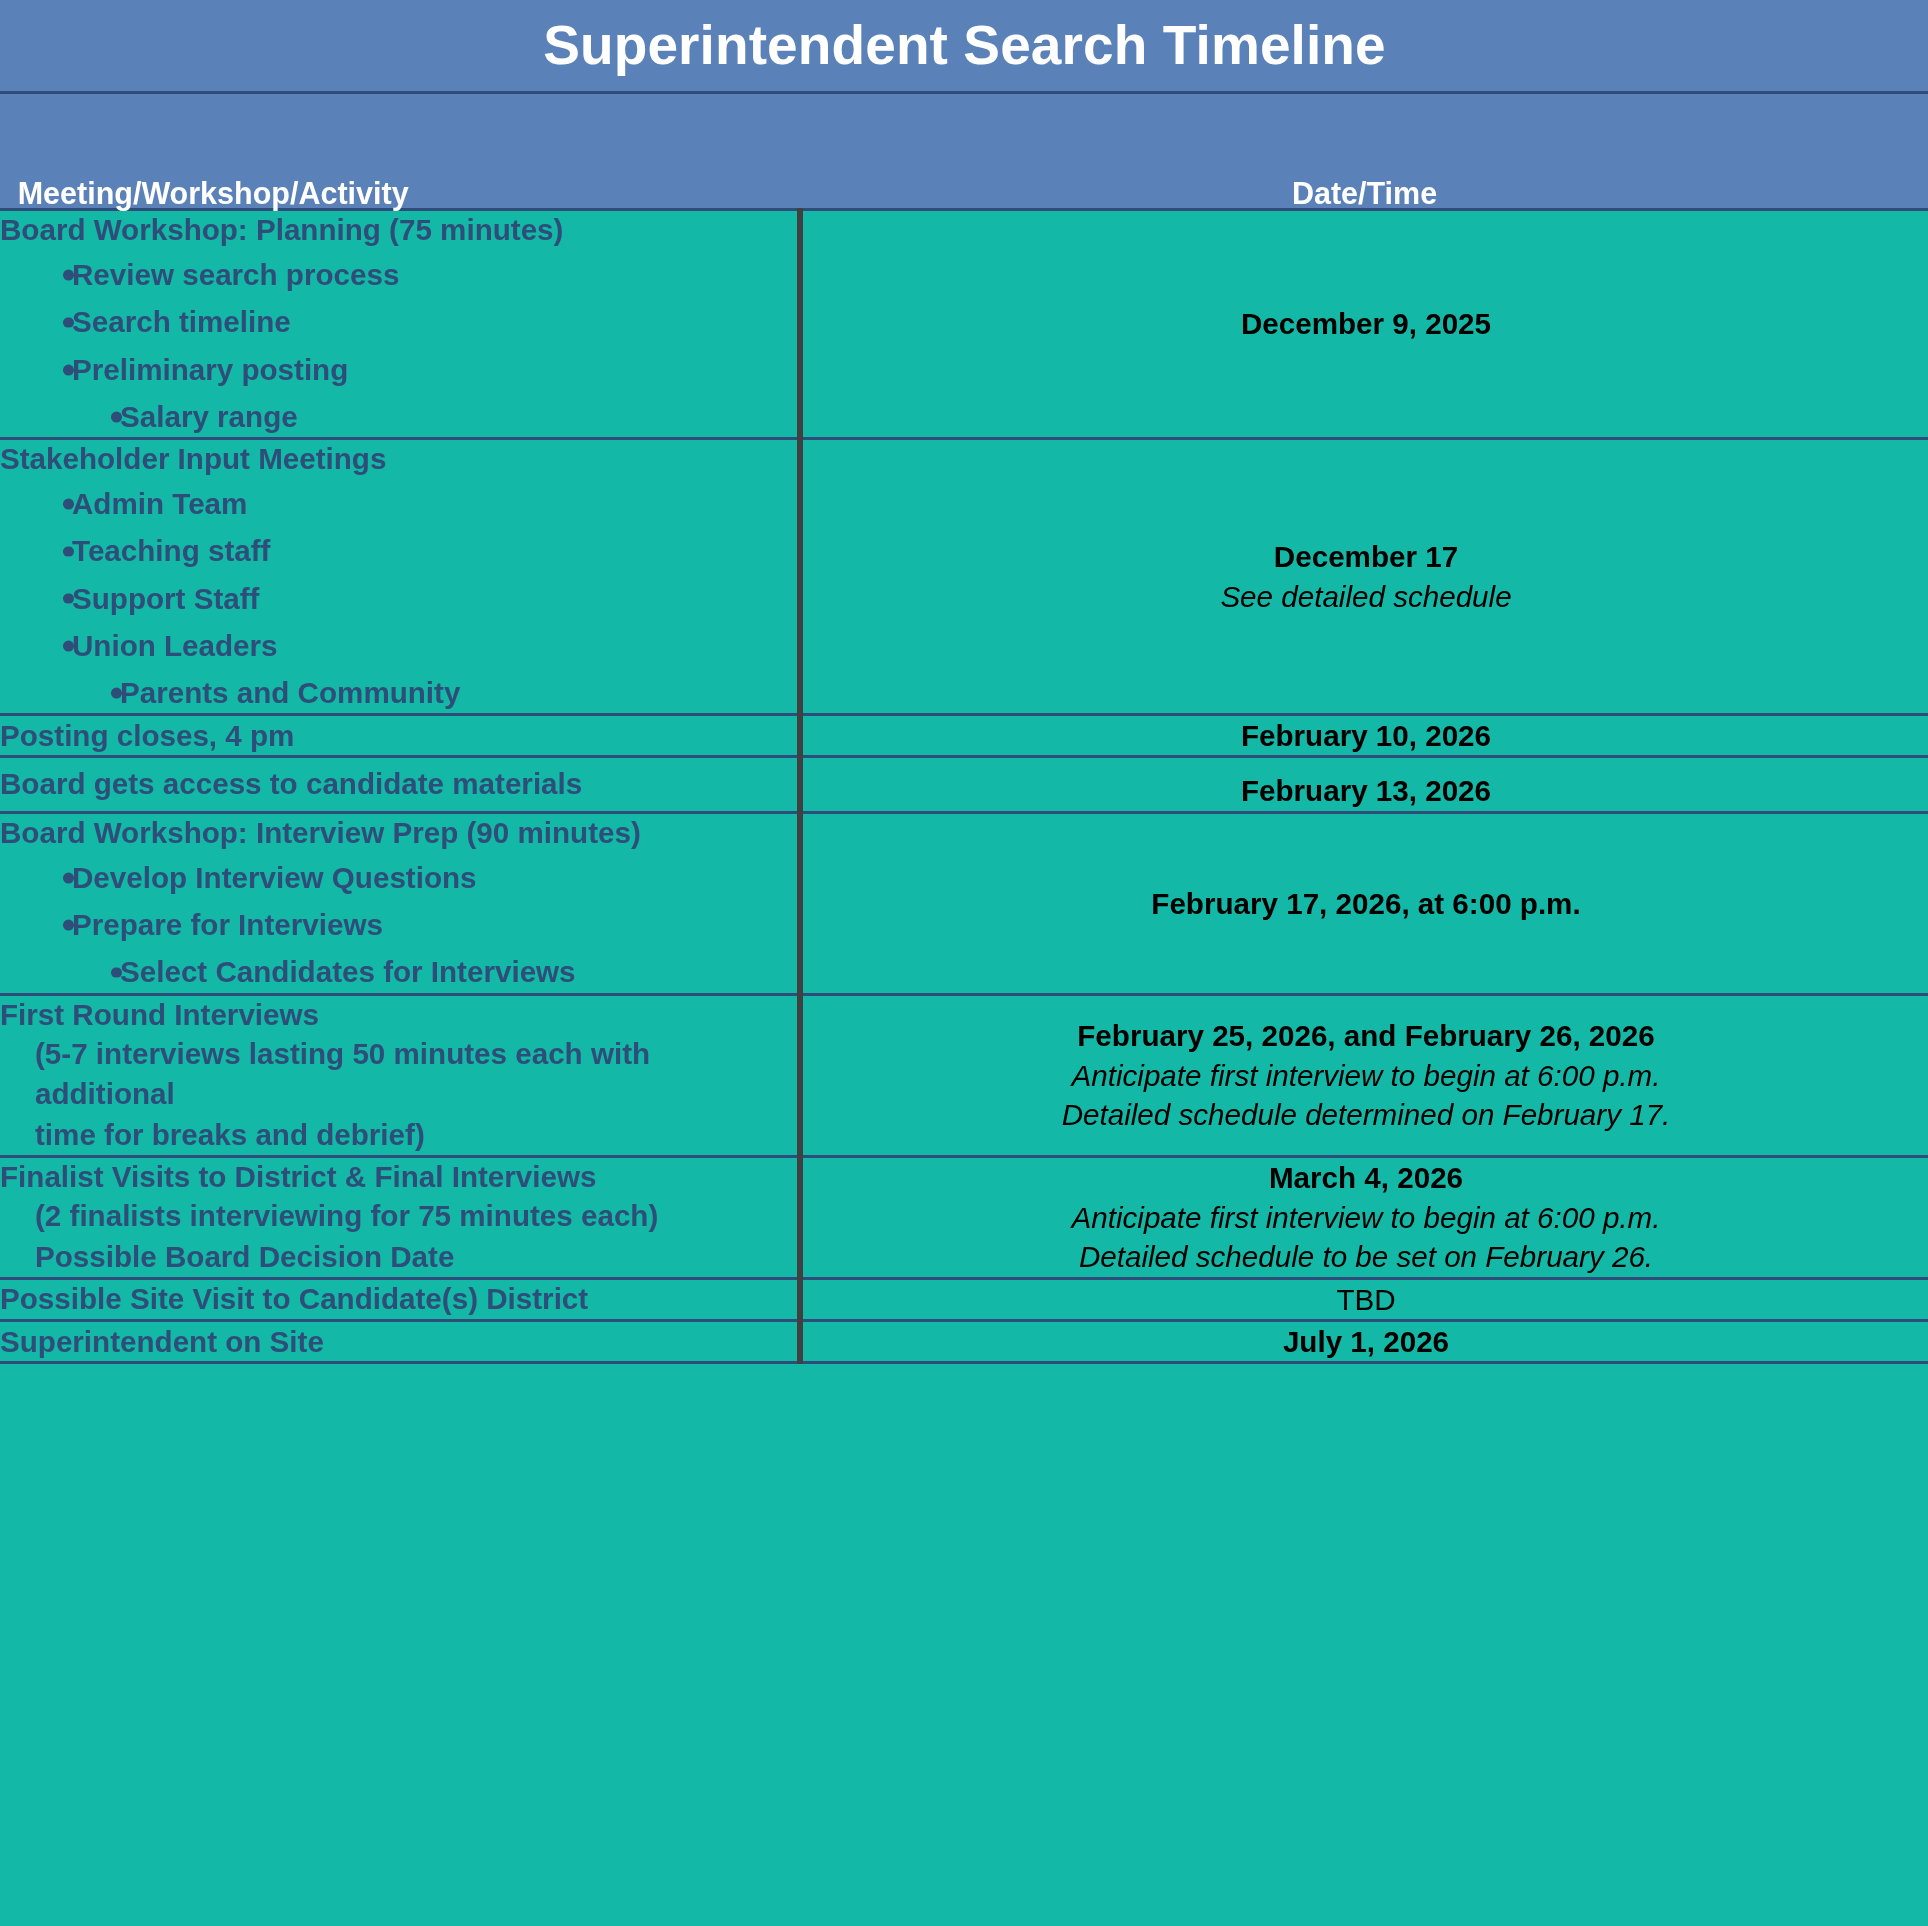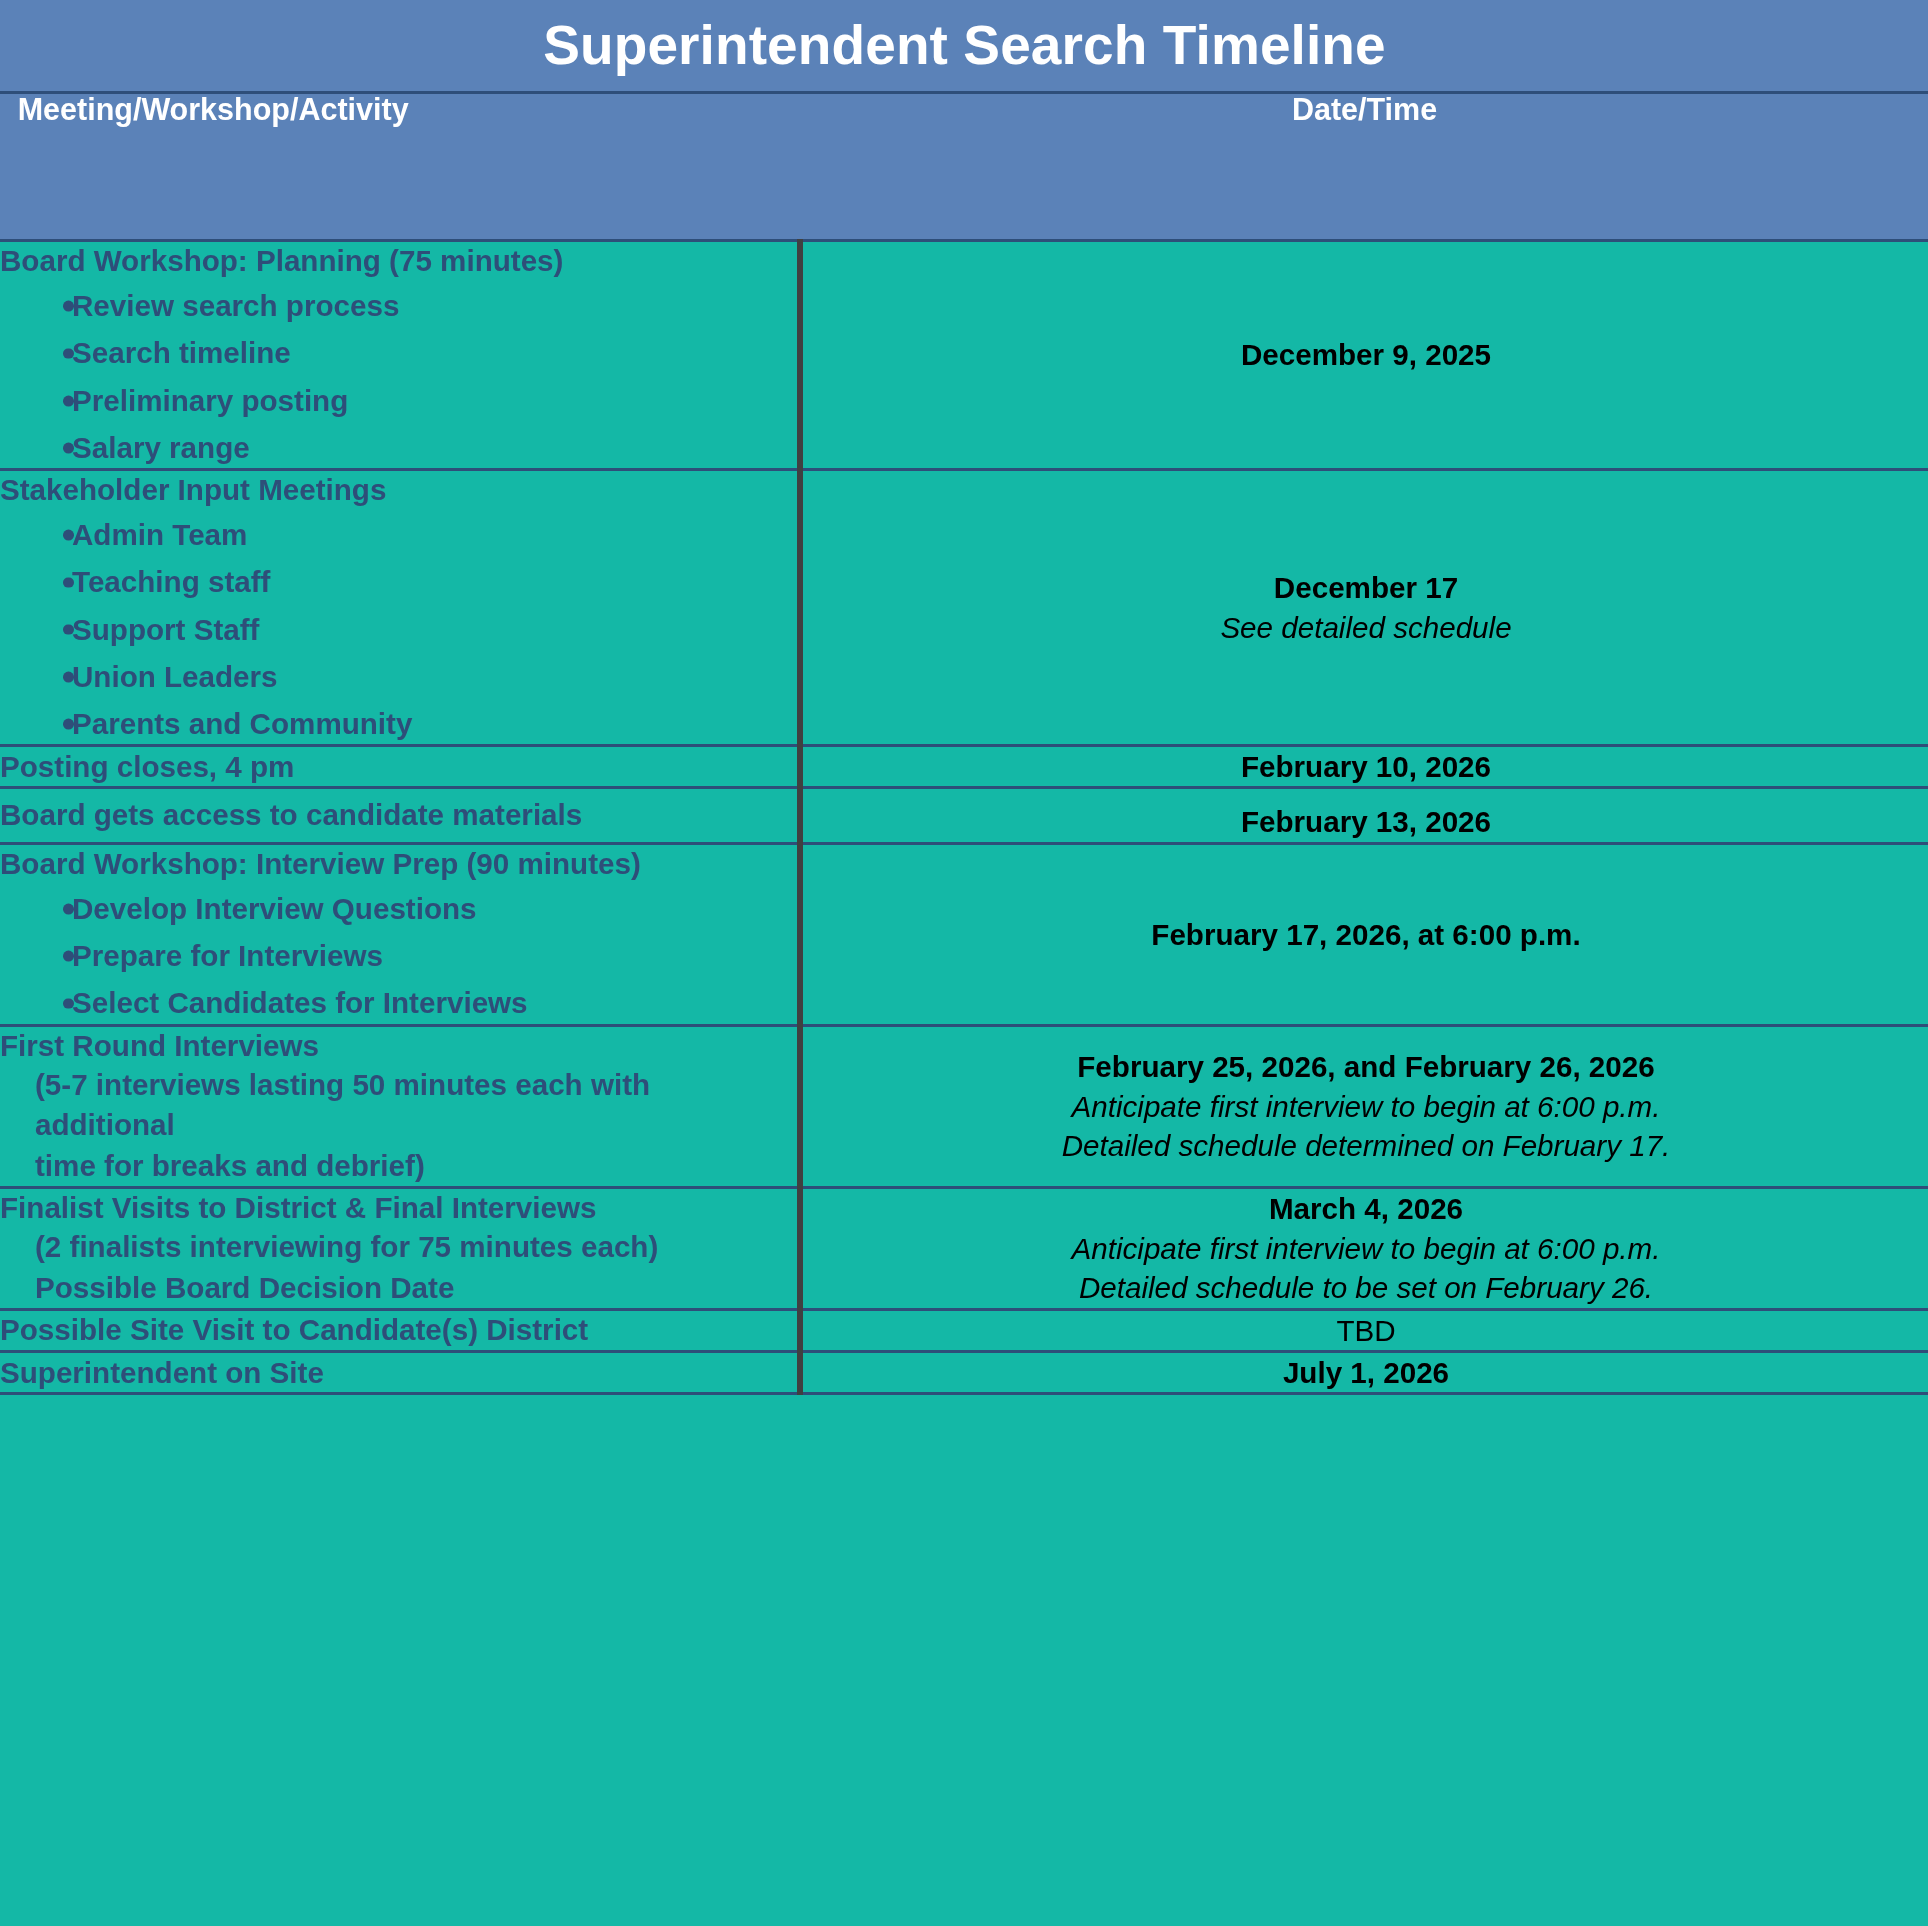--- a/index.html
+++ b/index.html
@@ -31,25 +31,25 @@
     color:#ffffff;
     font-size:55px;
     font-weight:bold;
     letter-spacing:0.1px;
     line-height:1;
     white-space:nowrap;
   }
 
   .colhead-band{
     background:#5B82B8;
-    height:148px;
+    height:117px;
     border-top:3px solid #2E4E79;
     box-sizing:border-box;
     display:flex;
-    align-items:flex-start;
+    align-items:flex-end;
   }
   .colhead-band .ch{
     color:#ffffff;
     font-size:30.5px;
     font-weight:bold;
     line-height:1;
   }
   .ch-left{
     width:800px;
     box-sizing:border-box;
@@ -113,21 +113,21 @@
   }
   ul.bullets li{
     position:relative;
     color:#2E4E79;
     font-size:29.6px;
     font-weight:bold;
     line-height:1.36;
     padding-left:72px;
     margin:0 0 6.9px 0;
   }
-  ul.bullets li:last-child{ margin-bottom:0; }
+  ul.bullets li:last-child{ margin-bottom:0;margin-left:48px; }
   ul.bullets li .bul{
     position:absolute;
     left:63px;
     top:50%;
     transform:translateY(-50%);
     width:10.8px;
     height:10.8px;
     border-radius:50%;
     background:#2E4E79;
   }

